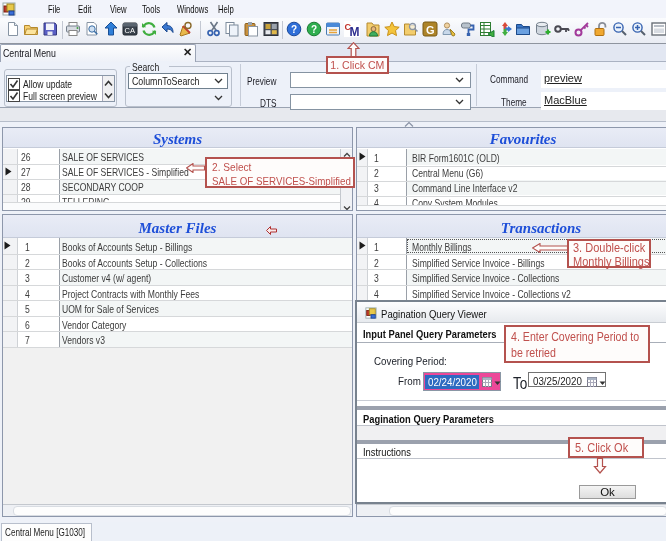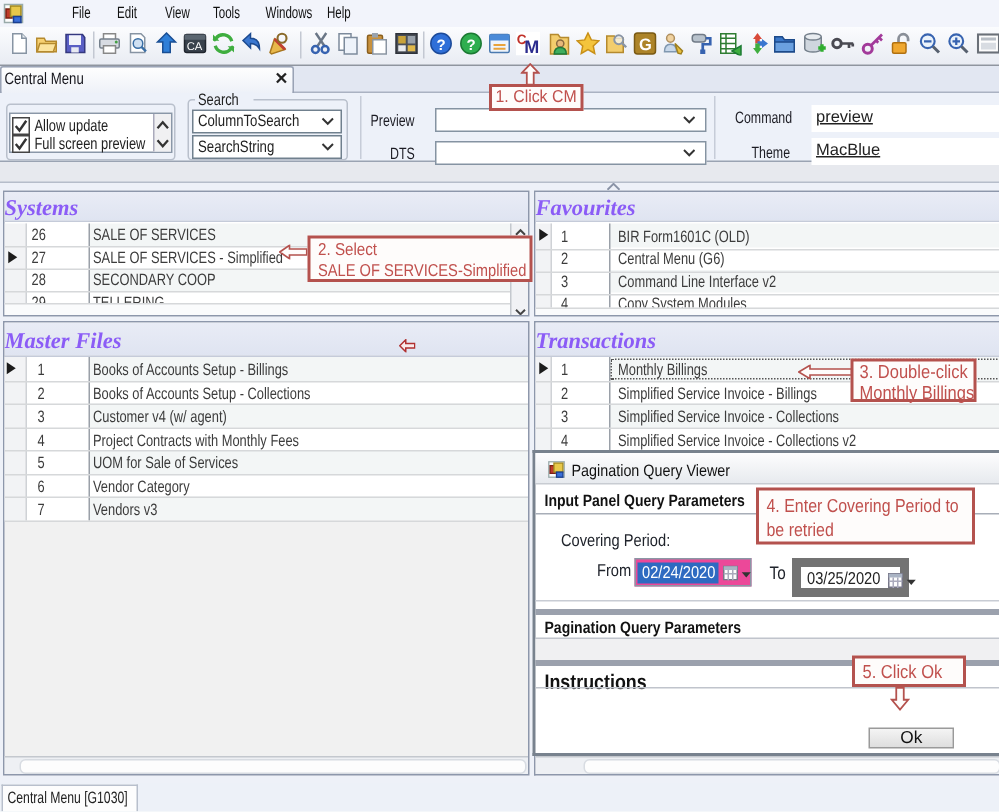--- a/index.html
+++ b/index.html
@@ -1,20 +1,20 @@
 <!DOCTYPE html>
 <html><head><meta charset="utf-8"><style>
 *{margin:0;padding:0;box-sizing:border-box}
 body{font-family:"Liberation Sans",sans-serif}
 #app{position:relative;width:666px;height:541px;background:#eef1f8;overflow:hidden;font-family:"Liberation Sans",sans-serif}
 .ab{position:absolute}
 .mi{position:absolute;top:3px;font-size:11px;color:#101010;transform:scaleX(.70);transform-origin:0 50%;white-space:pre}
 .ticon{position:absolute;top:21px;width:16px;height:16px}
 .tsep{position:absolute;top:21px;width:1px;height:18px;background:#c3c8d2}
-.cap{position:absolute;left:0;right:0;font-family:"Liberation Serif",serif;font-style:italic;font-weight:bold;color:#8b5cf6}
+.cap{position:absolute;left:0;right:0;text-align:center;font-family:"Liberation Serif",serif;font-style:italic;font-weight:bold;color:#1d4ed8}
 .row{position:absolute;font-size:11px;color:#3c3c3c;white-space:pre;transform:scaleX(.78);transform-origin:0 50%}
 .redbox{position:absolute;border:2px solid #b4524e;background:#fefcfb;color:#c0504d;z-index:30;white-space:pre}
 .lbl{position:absolute;font-size:11px;color:#1c1c24;transform:scaleX(.75);transform-origin:0 50%;white-space:pre}
 .gridline{position:absolute;background:#d6d8da}
 .t{display:inline-block;transform-origin:0 50%;white-space:pre}
 .s74{transform:scaleX(.74)}.s78{transform:scaleX(.78)}.s80{transform:scaleX(.80)}.s85{transform:scaleX(.85)}.s87{transform:scaleX(.87)}.s88{transform:scaleX(.88)}.s92{transform:scaleX(.92)}
 </style></head>
 <body>
 <div id="app">
 
@@ -224,21 +224,20 @@
 <svg class="ab" style="left:104px;top:80px" width="9" height="7" viewBox="0 0 9 7">
       <path d="M1 5.5L4.5 1.5L8 5.5" fill="none" stroke="#333" stroke-width="1.5"></path>
     </svg>
 <svg class="ab" style="left:104px;top:92px" width="9" height="7" viewBox="0 0 9 7">
       <path d="M1 1.5L4.5 5.5L8 1.5" fill="none" stroke="#333" stroke-width="1.5"></path>
     </svg>
 
 <div class="ab" style="left:125px;top:66px;width:107px;height:41px;border:1px solid #b9c0cc;border-radius:3px"></div>
 <div class="ab" style="left:130px;top:61px;font-size:11px;color:#222;background:#edf1f9;padding:0 2px"><span class="t s78">Search</span></div>
 <div class="ab" style="left:128px;top:73px;width:100px;height:16px;background:#fff;border:1px solid #70808e;font-size:11px;color:#222;padding:1px 0 0 3px"><span class="t s80">ColumnToSearch</span></div>
-<div class="ab" style="left:128px;top:90px;width:100px;height:16px;background:#fff;border:1px solid #70808e;font-size:11px;color:#222;padding:1px 0 0 3px"><span class="t s80">SearchString</span></div>
 <svg class="ab" style="left:214px;top:78px" width="9" height="6" viewBox="0 0 9 6">
       <path d="M1 1l3.5 3.5L8 1" fill="none" stroke="#333" stroke-width="1.3"></path>
     </svg>
 <svg class="ab" style="left:214px;top:95px" width="9" height="6" viewBox="0 0 9 6">
       <path d="M1 1l3.5 3.5L8 1" fill="none" stroke="#333" stroke-width="1.3"></path>
     </svg>
 
 <div class="ab" style="left:240px;top:64px;width:237px;height:42px;border:1px solid #c6ccd8;border-width:0 1px"></div>
 <div class="lbl" style="left:247px;top:75px">Preview</div>
 <div class="ab" style="left:290px;top:72px;width:181px;height:16px;background:#fff;border:1px solid #8593a2"></div>
@@ -405,41 +404,41 @@
     <div class="ab" style="left:1px;top:1.5px;width:54px;height:14px;background:#2e6ac1;color:#fff;font-size:11.5px;padding:1px 0 0 3px"><span class="t s85">02/24/2020</span></div>
     <svg class="ab" style="left:58px;top:4px" width="10" height="10" viewBox="0 0 10 10">
             <rect x="0.5" y="0.5" width="9" height="9" fill="#fdfdfd" stroke="#778"></rect>
             <rect x="0.5" y="0.5" width="9" height="2.5" fill="#aab4c4"></rect>
             <path d="M0.5 5.5h9M3.5 3v7M6.5 3v7" stroke="#aab"></path>
           </svg>
     <svg class="ab" style="left:70px;top:8px" width="7" height="5" viewBox="0 0 7 5">
             <path d="M0.5 0.5L3.5 4l3-3.5z" fill="#333"></path>
           </svg>
   </div>
-  <div class="ab" style="left:156px;top:73px;font-size:12px;color:#20242c"><span class="t s85">To</span></div>
-  <div class="ab" style="left:171px;top:70px;width:78px;height:26px;background:#fff;border:6px solid #737373">
+  <div class="ab" style="left:156px;top:73px;font-size:16px;color:#20242c"><span class="t s85">To</span></div>
+  <div class="ab" style="left:171px;top:70px;width:78px;height:15px;background:#fff;border:1px solid #737373">
     <div class="ab" style="left:4px;top:2px;font-size:11.5px;color:#222"><span class="t s85">03/25/2020</span></div>
     <svg class="ab" style="left:58px;top:4px" width="10" height="10" viewBox="0 0 10 10">
             <rect x="0.5" y="0.5" width="9" height="9" fill="#fdfdfd" stroke="#778"></rect>
             <rect x="0.5" y="0.5" width="9" height="2.5" fill="#aab4c4"></rect>
             <path d="M0.5 5.5h9M3.5 3v7M6.5 3v7" stroke="#aab"></path>
           </svg>
     <svg class="ab" style="left:70px;top:8px" width="7" height="5" viewBox="0 0 7 5">
             <path d="M0.5 0.5L3.5 4l3-3.5z" fill="#333"></path>
           </svg>
   </div>
 
   <div class="ab" style="left:0;top:98px;width:309px;height:1px;background:#c8ccd4"></div>
   <div class="ab" style="left:0;top:104px;width:309px;height:4px;background:#9ba1ad"></div>
   <div class="ab" style="left:6px;top:111px;font-size:11px;font-weight:bold;color:#111"><span class="t s85">Pagination Query Parameters</span></div>
   <div class="ab" style="left:0;top:123px;width:309px;height:1px;background:#c0c4cc"></div>
   <div class="ab" style="left:0;top:124px;width:309px;height:14px;background:#f0f0f2"></div>
 
   <div class="ab" style="left:0;top:138px;width:309px;height:4px;background:#9ba1ad"></div>
-  <div class="ab" style="left:6px;top:144px;font-size:14px;font-weight:bold;color:#111"><span class="t s85">Instructions</span></div>
+  <div class="ab" style="left:6px;top:144px;font-size:11px;font-weight:normal;color:#111"><span class="t s85">Instructions</span></div>
   <div class="ab" style="left:0;top:156px;width:309px;height:1px;background:#c0c4cc"></div>
 
   <div class="ab" style="left:222px;top:183px;width:57px;height:14px;background:linear-gradient(#f4f4f4,#dedede);border:1px solid #9a9a9a;text-align:center;font-size:11.5px;color:#111;line-height:12px">Ok</div>
 </div>
 </div>
 
 <div id="annot">
 
 <svg class="ab" style="left:347px;top:42px;z-index:31" width="13" height="15" viewBox="0 0 13 15">
         <path d="M6.5 0.7L12 6.5H8.8V14.5H4.2V6.5H1z" fill="#fefcfb" stroke="#b4524e" stroke-width="1.2"></path>

